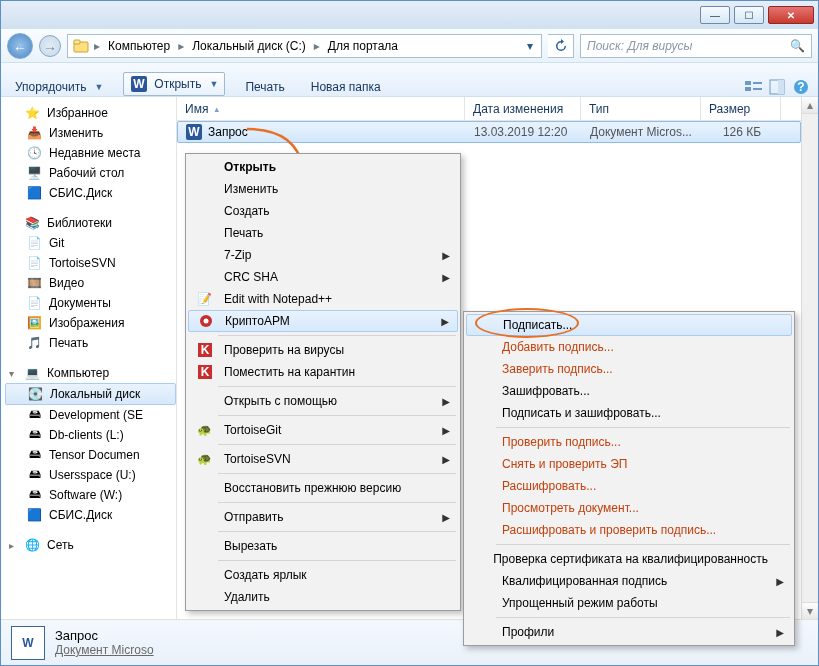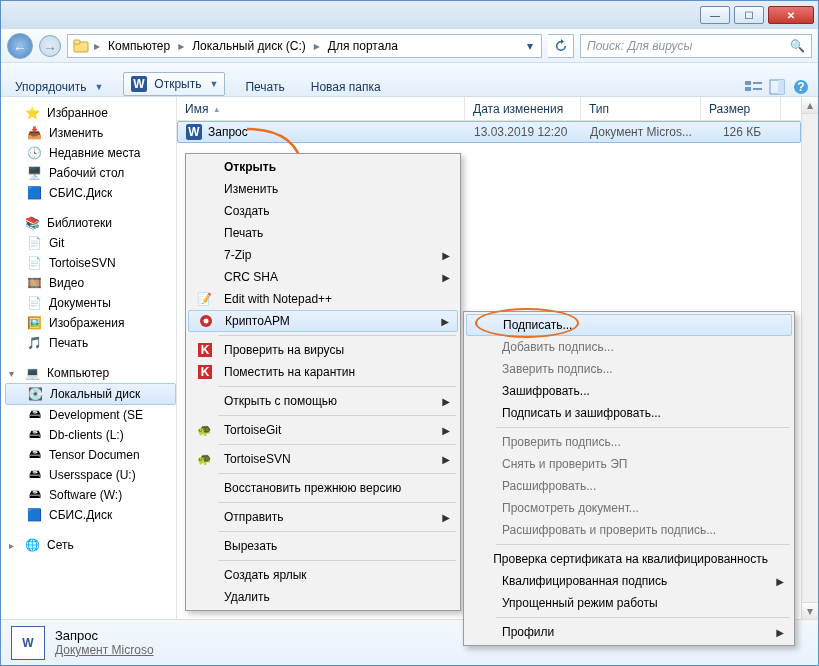--- a/index.html
+++ b/index.html
@@ -53,21 +53,21 @@
 .row.sel { background:linear-gradient(#e9f3fe,#d2e7fb); border:1px solid #8fbde7; border-radius:2px; }
 .cell { padding:0 8px; overflow:hidden; white-space:nowrap; }
 
 
 .ctx { position:absolute; background:#f2f2f2; border:1px solid #9c9c9c; box-shadow:3px 3px 6px rgba(0,0,0,.25); padding:2px; }
 .ctx .mi { display:flex; align-items:center; height:22px; padding:0 24px 0 6px; gap:8px; white-space:nowrap; position:relative; }
 .ctx .mi .icol { width:22px; display:flex; align-items:center; justify-content:center; }
 .ctx .mi .arrow { position:absolute; right:8px; color:#333; font-size:10px; }
 .ctx .mi.sel { background:linear-gradient(#e9f2fd,#d6e8fb); border:1px solid #a7cdf0; border-radius:2px; }
 .ctx .mi.bold { font-weight:700; }
-.ctx .mi.disabled { color:#737373; }
+.ctx .mi.disabled { color:#c2410c; }
 .ctx hr { border:none; border-top:1px solid #d4d4d4; margin:3px 2px 3px 30px; }
 
 
 .details { height:46px; border-top:1px solid #e0e0e0; background:linear-gradient(#f3f8fd,#e9f1fa); display:flex; align-items:center; padding:4px 10px; gap:10px; }
 .details .big-icon { width:34px; height:34px; display:flex; align-items:center; justify-content:center; border:1px solid #3a64a0; background:#fff; color:#2b579a; font-weight:bold; }
 .details .meta .t { font-size:13px; }
 .details .meta .s { color:#6a6a6a;text-decoration:underline; }
 .scrollbar-v { width:17px; background:#f0f0f0; border-left:1px solid #dcdcdc; display:flex; flex-direction:column; }
 .scrollbar-v .arrow { height:17px; display:flex; align-items:center; justify-content:center; color:#7c7c7c; background:linear-gradient(#fdfdfd,#e7e7e7); border-bottom:1px solid #dcdcdc; }
 .scrollbar-v .arrow.bottom { border-top:1px solid #dcdcdc; border-bottom:none; }

